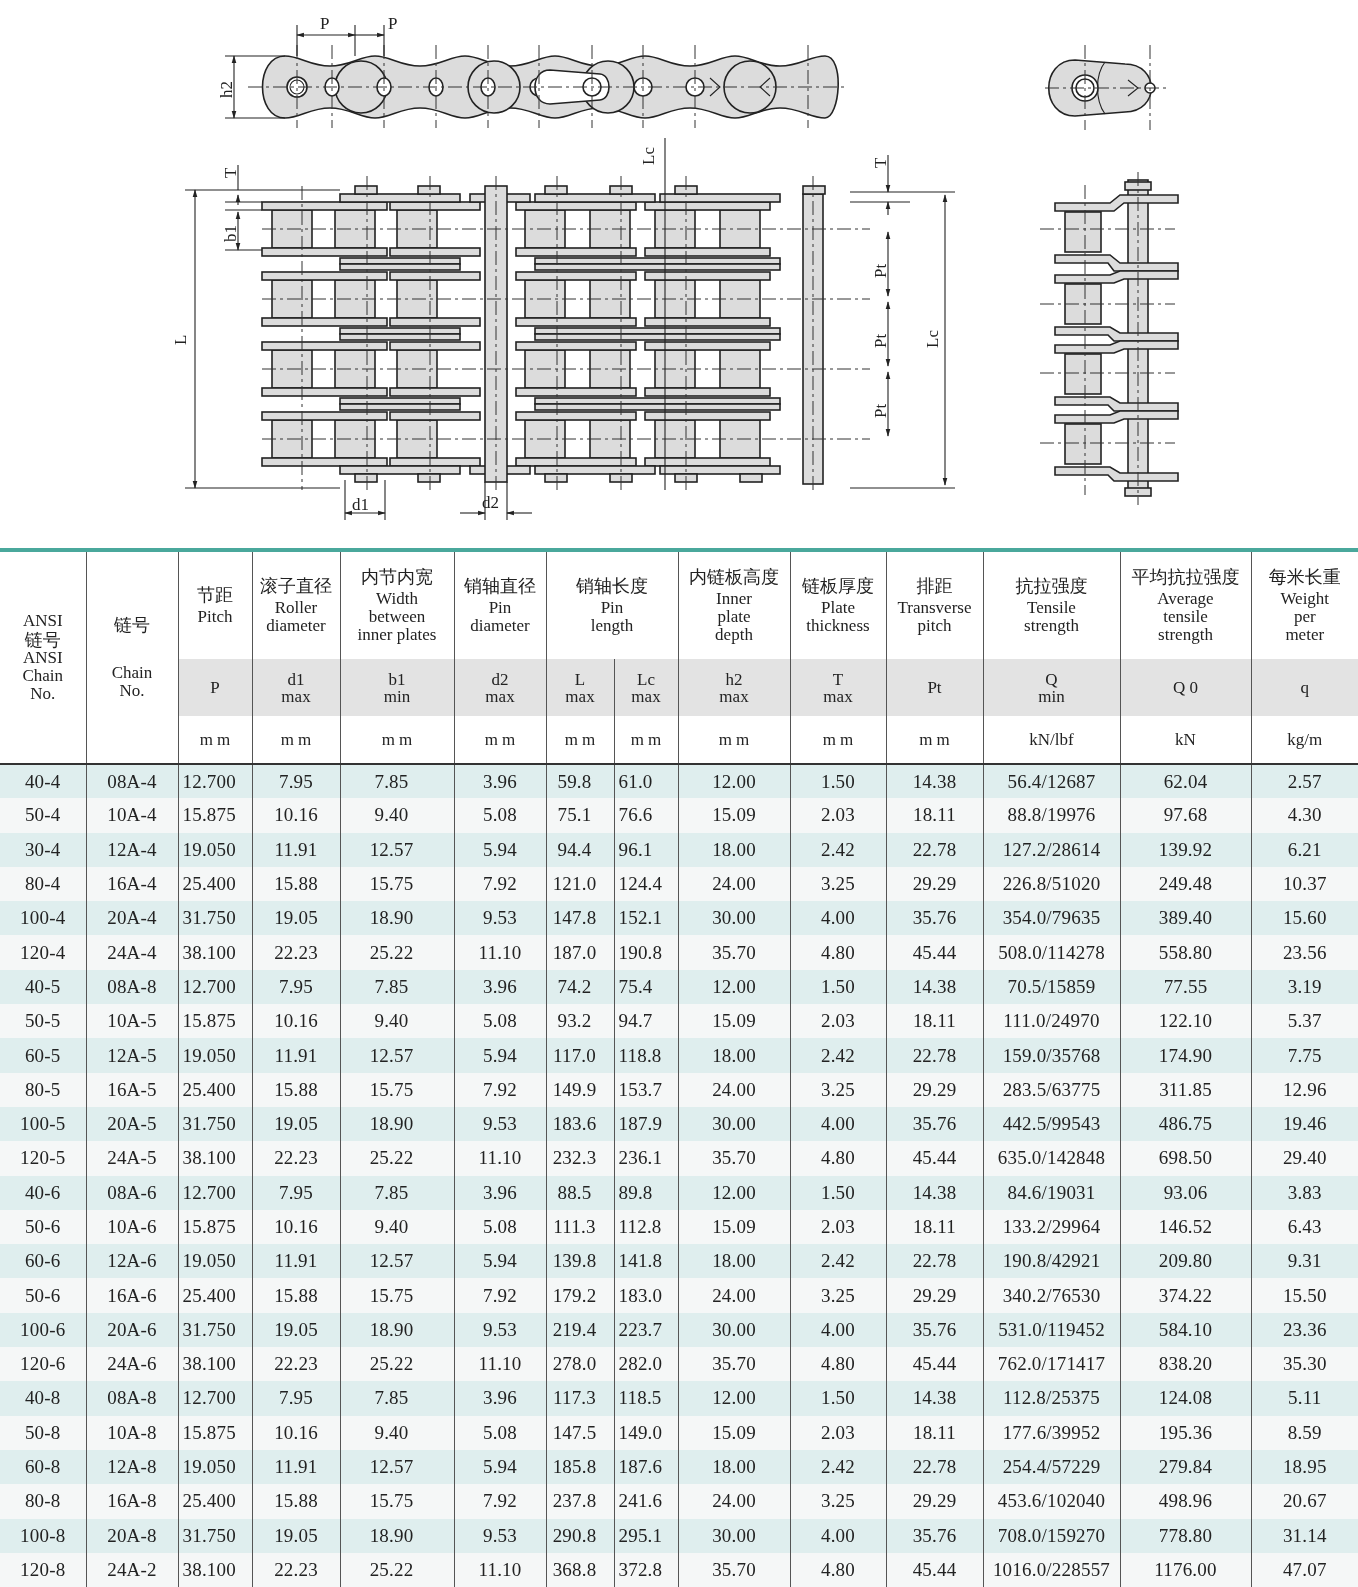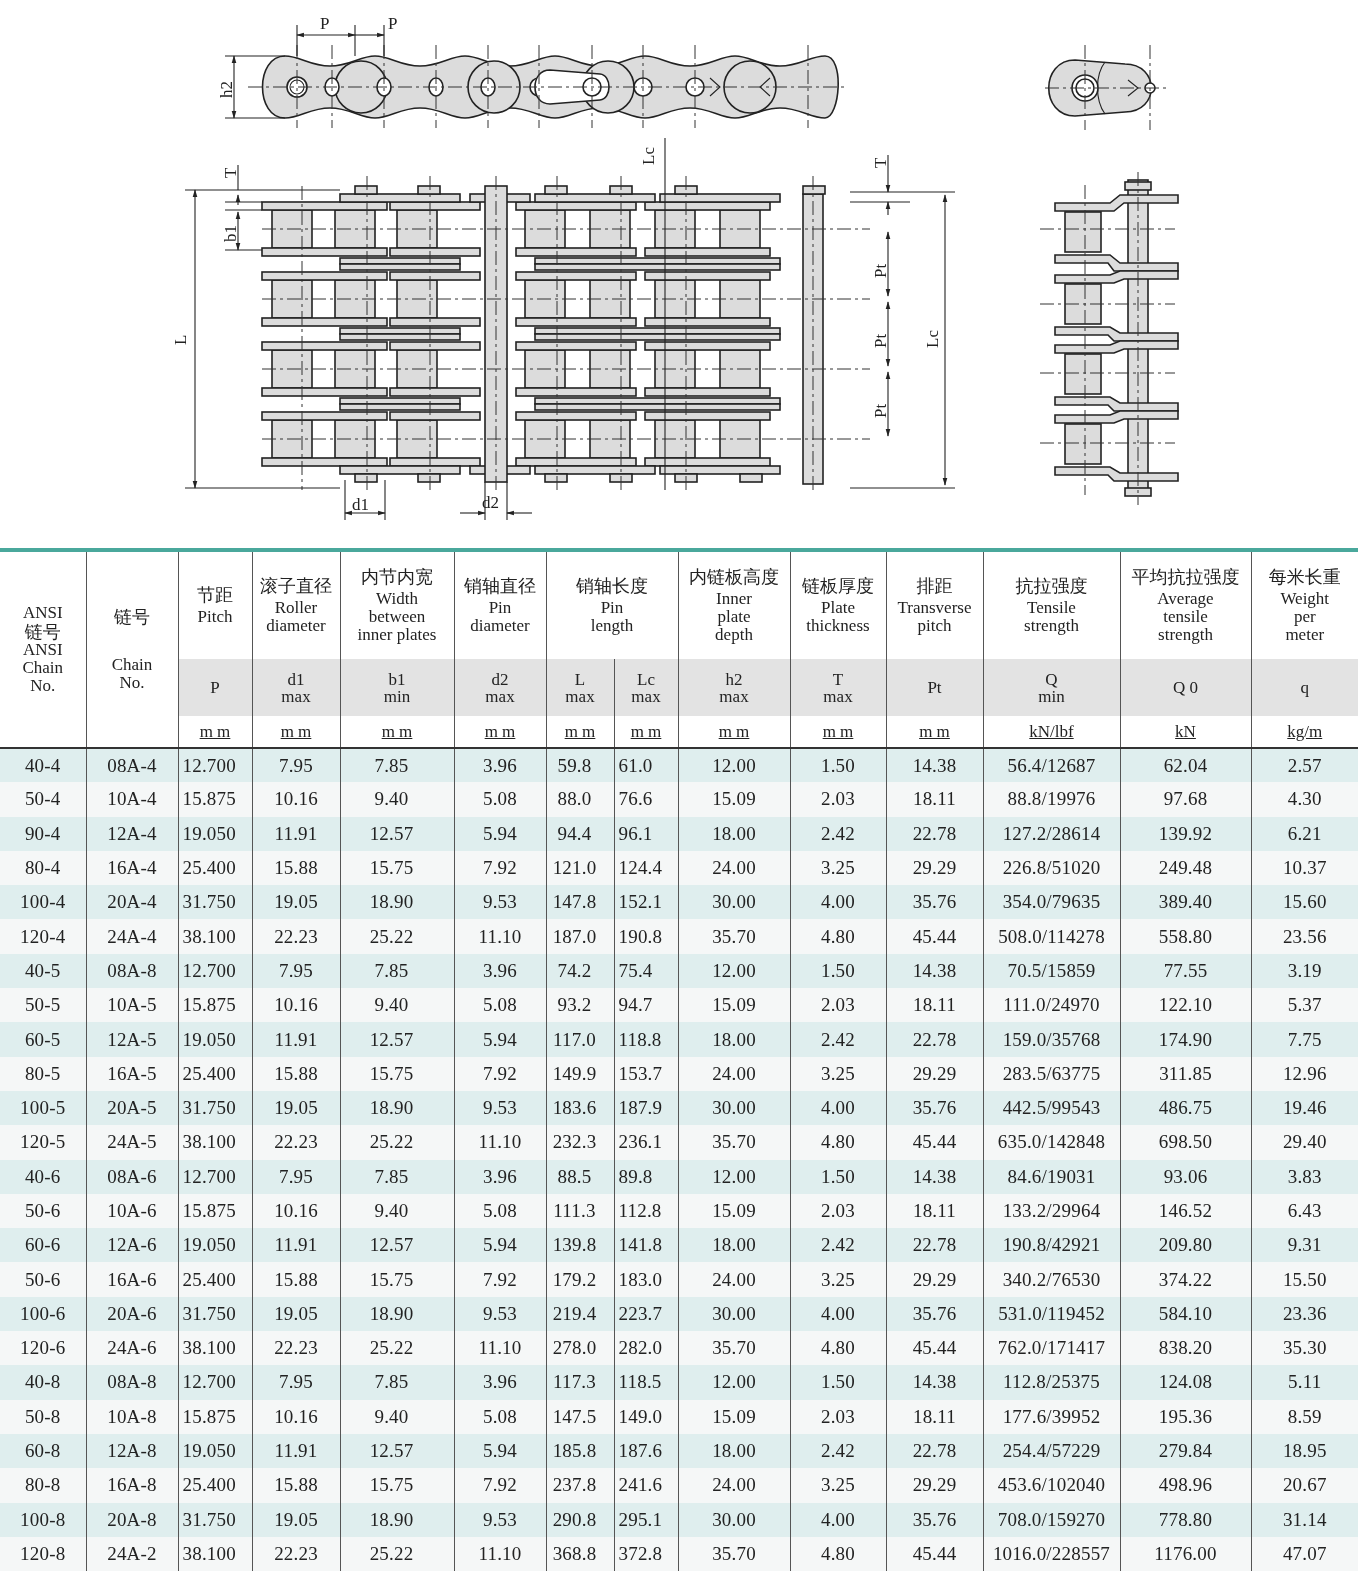--- a/index.html
+++ b/index.html
@@ -21,21 +21,21 @@
     font-family: "Liberation Serif", "DejaVu Serif", serif;
     font-weight: normal; color: #222;
   }
   .spec-table th:first-child, .spec-table td:first-child { border-left: none; }
   .spec-table th:last-child, .spec-table td:last-child { border-right: none; }
 
   .hdr-name th { height: 109px; font-size: 17px; line-height: 1.1; padding: 0 1px; }
   .hdr-name .cn { display: block; font-family: "DejaVu Sans", sans-serif; font-size: 18px; margin-bottom: 3px; letter-spacing: 0; }
   .hdr-name .en { display: block; font-size: 17px; line-height: 18px; }
   .hdr-sym th { height: 57px; background: #e3e3e3; font-size: 17px; line-height: 17px; }
-  .hdr-unit th { height: 32px; font-size: 17px; border-bottom: 2.5px solid #333; text-decoration: underline; }
+  .hdr-unit th { height: 48px; font-size: 17px; border-bottom: 2.5px solid #333; }
   .hdr-ansi { font-size: 18px; line-height: 22px; }
   .hdr-ansi .cn { font-family: "DejaVu Sans", sans-serif; font-size: 18px; }
 
   .spec-table tbody td { height: 34.3px; font-size: 19px; letter-spacing: 0.2px; padding: 0 3px; white-space: nowrap; }
   .spec-table tbody tr:nth-child(odd) td { background: #dfeeee; }
   .spec-table tbody tr:nth-child(even) td { background: #f5f7f7; }
   .r { text-align: center; padding-right: 14px !important; }
   .l { text-align: left !important; padding-left: 4px !important; margin-top: 28px; }
 </style>
 </head>
@@ -443,31 +443,31 @@
         <td>62.04</td>
         <td>2.57</td>
       </tr>
       <tr>
         <td>50-4</td>
         <td>10A-4</td>
         <td class="l">15.875</td>
         <td>10.16</td>
         <td class="r">9.40</td>
         <td>5.08</td>
-        <td class="r">88.0</td>
+        <td class="r">75.1</td>
         <td class="l">76.6</td>
         <td>15.09</td>
         <td>2.03</td>
         <td>18.11</td>
         <td>88.8/19976</td>
         <td>97.68</td>
         <td>4.30</td>
       </tr>
       <tr>
-        <td>90-4</td>
+        <td>30-4</td>
         <td>12A-4</td>
         <td class="l">19.050</td>
         <td>11.91</td>
         <td class="r">12.57</td>
         <td>5.94</td>
         <td class="r">94.4</td>
         <td class="l">96.1</td>
         <td>18.00</td>
         <td>2.42</td>
         <td>22.78</td>

